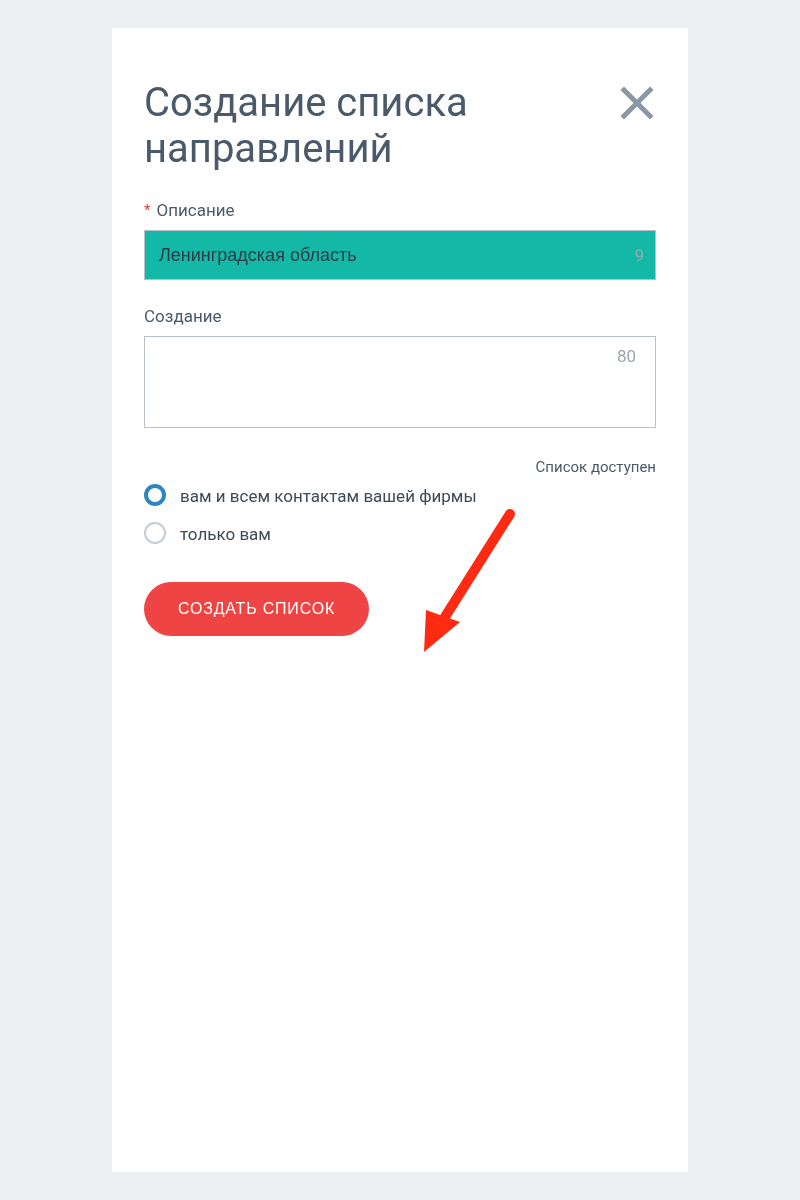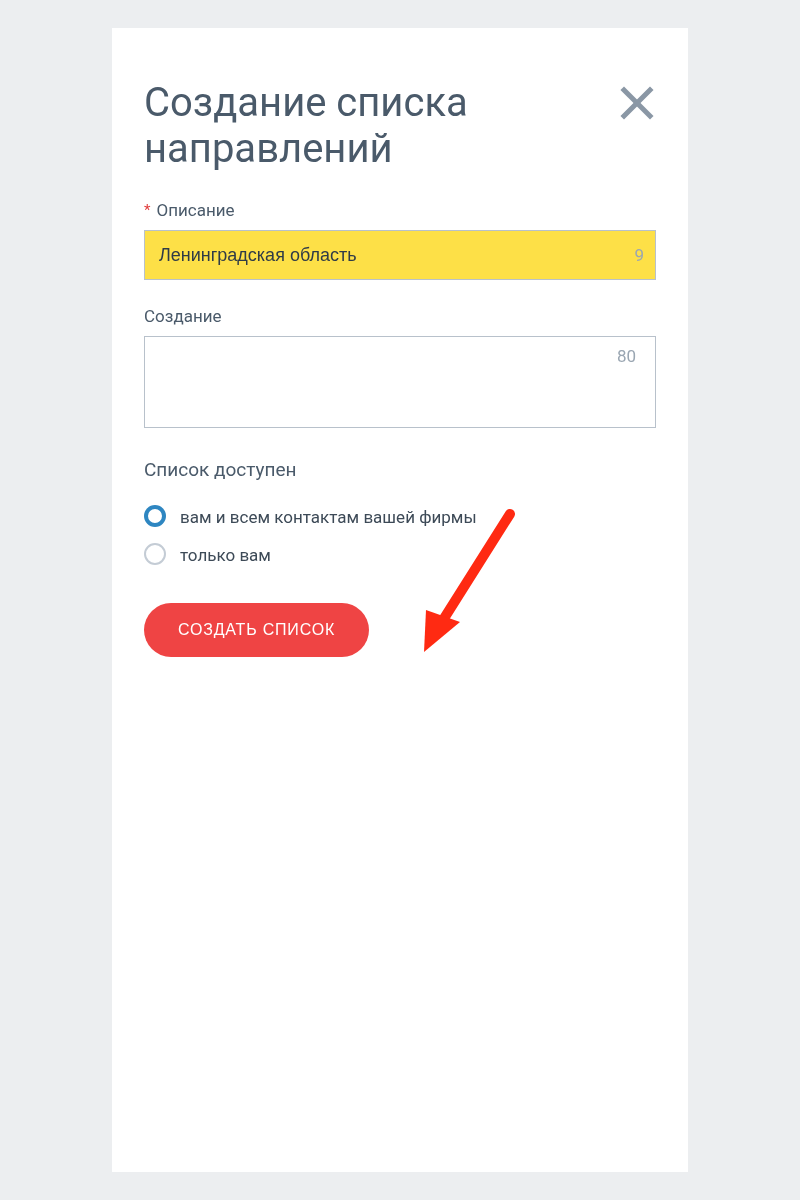--- a/index.html
+++ b/index.html
@@ -57,21 +57,21 @@
       position: relative;
     }
     .text-input {
       width: 100%;
       height: 50px;
       border: 1px solid #b8c1cb;
       padding: 0 52px 0 14px;
       font-size: 18px;
       color: #2f3b47;
       outline: none;
-      background: #fde047;
+      background: #14b8a6;
     }
     .text-input::placeholder { color: #5a6672; }
     .char-counter {
       position: absolute;
       right: 12px;
       top: 50%;
       transform: translateY(-50%);
       color: #9aa6b2;
       font-size: 17px;
       pointer-events: none;
@@ -94,23 +94,24 @@
       position: absolute;
       right: 20px;
       top: 10px;
       color: #9aa6b2;
       font-size: 17px;
       pointer-events: none;
     }
 
     .radio-group { margin-bottom: 38px; }
     .radio-group-label {
-      font-size: 19px;
+      font-size: 15px;
       color: #4a5a6a;
-      margin-bottom: 24px;
+      margin-bottom: 8px;
+      text-align: right;
     }
     .radio-row {
       display: flex;
       align-items: flex-end;
       margin-bottom: 16px;
       cursor: pointer;
     }
     .radio-circle {
       width: 22px;
       height: 22px;

